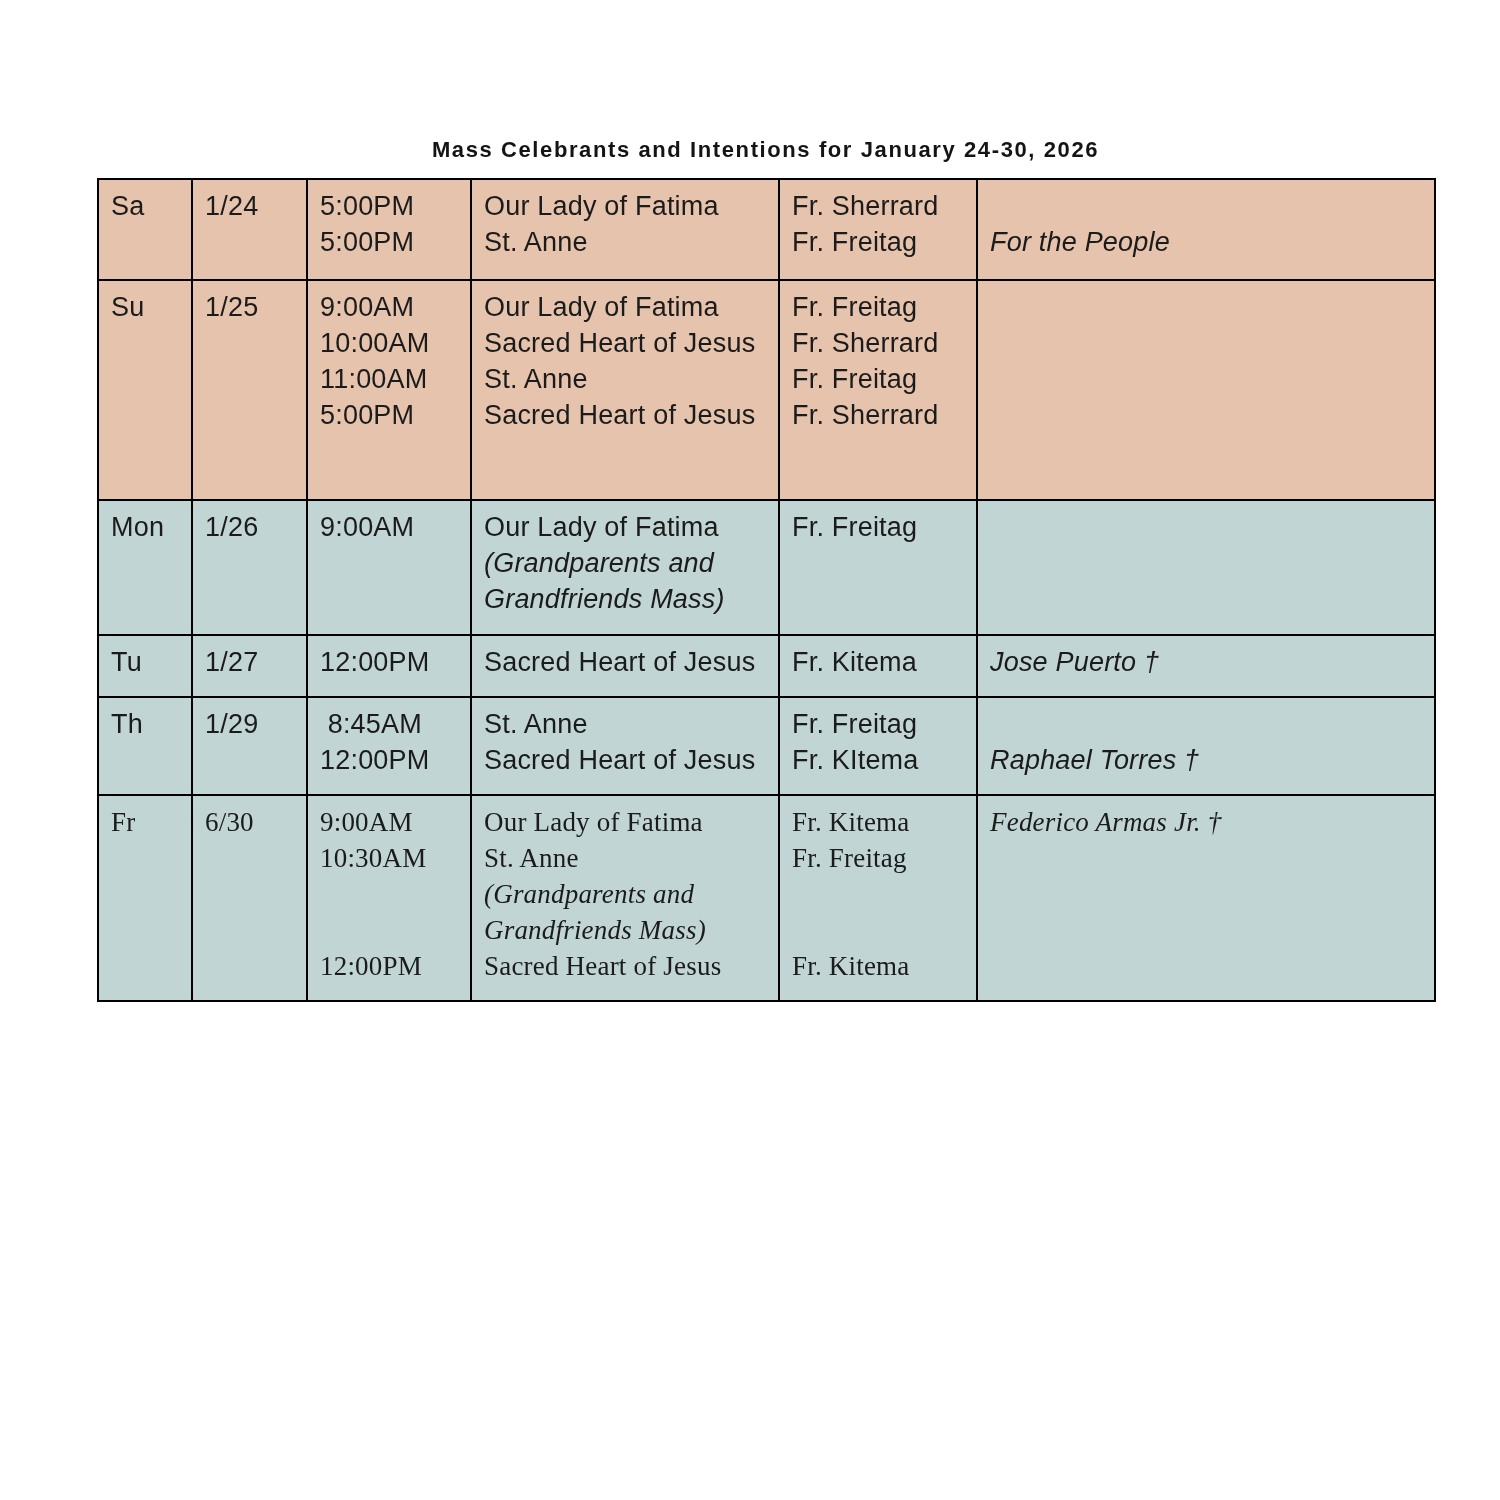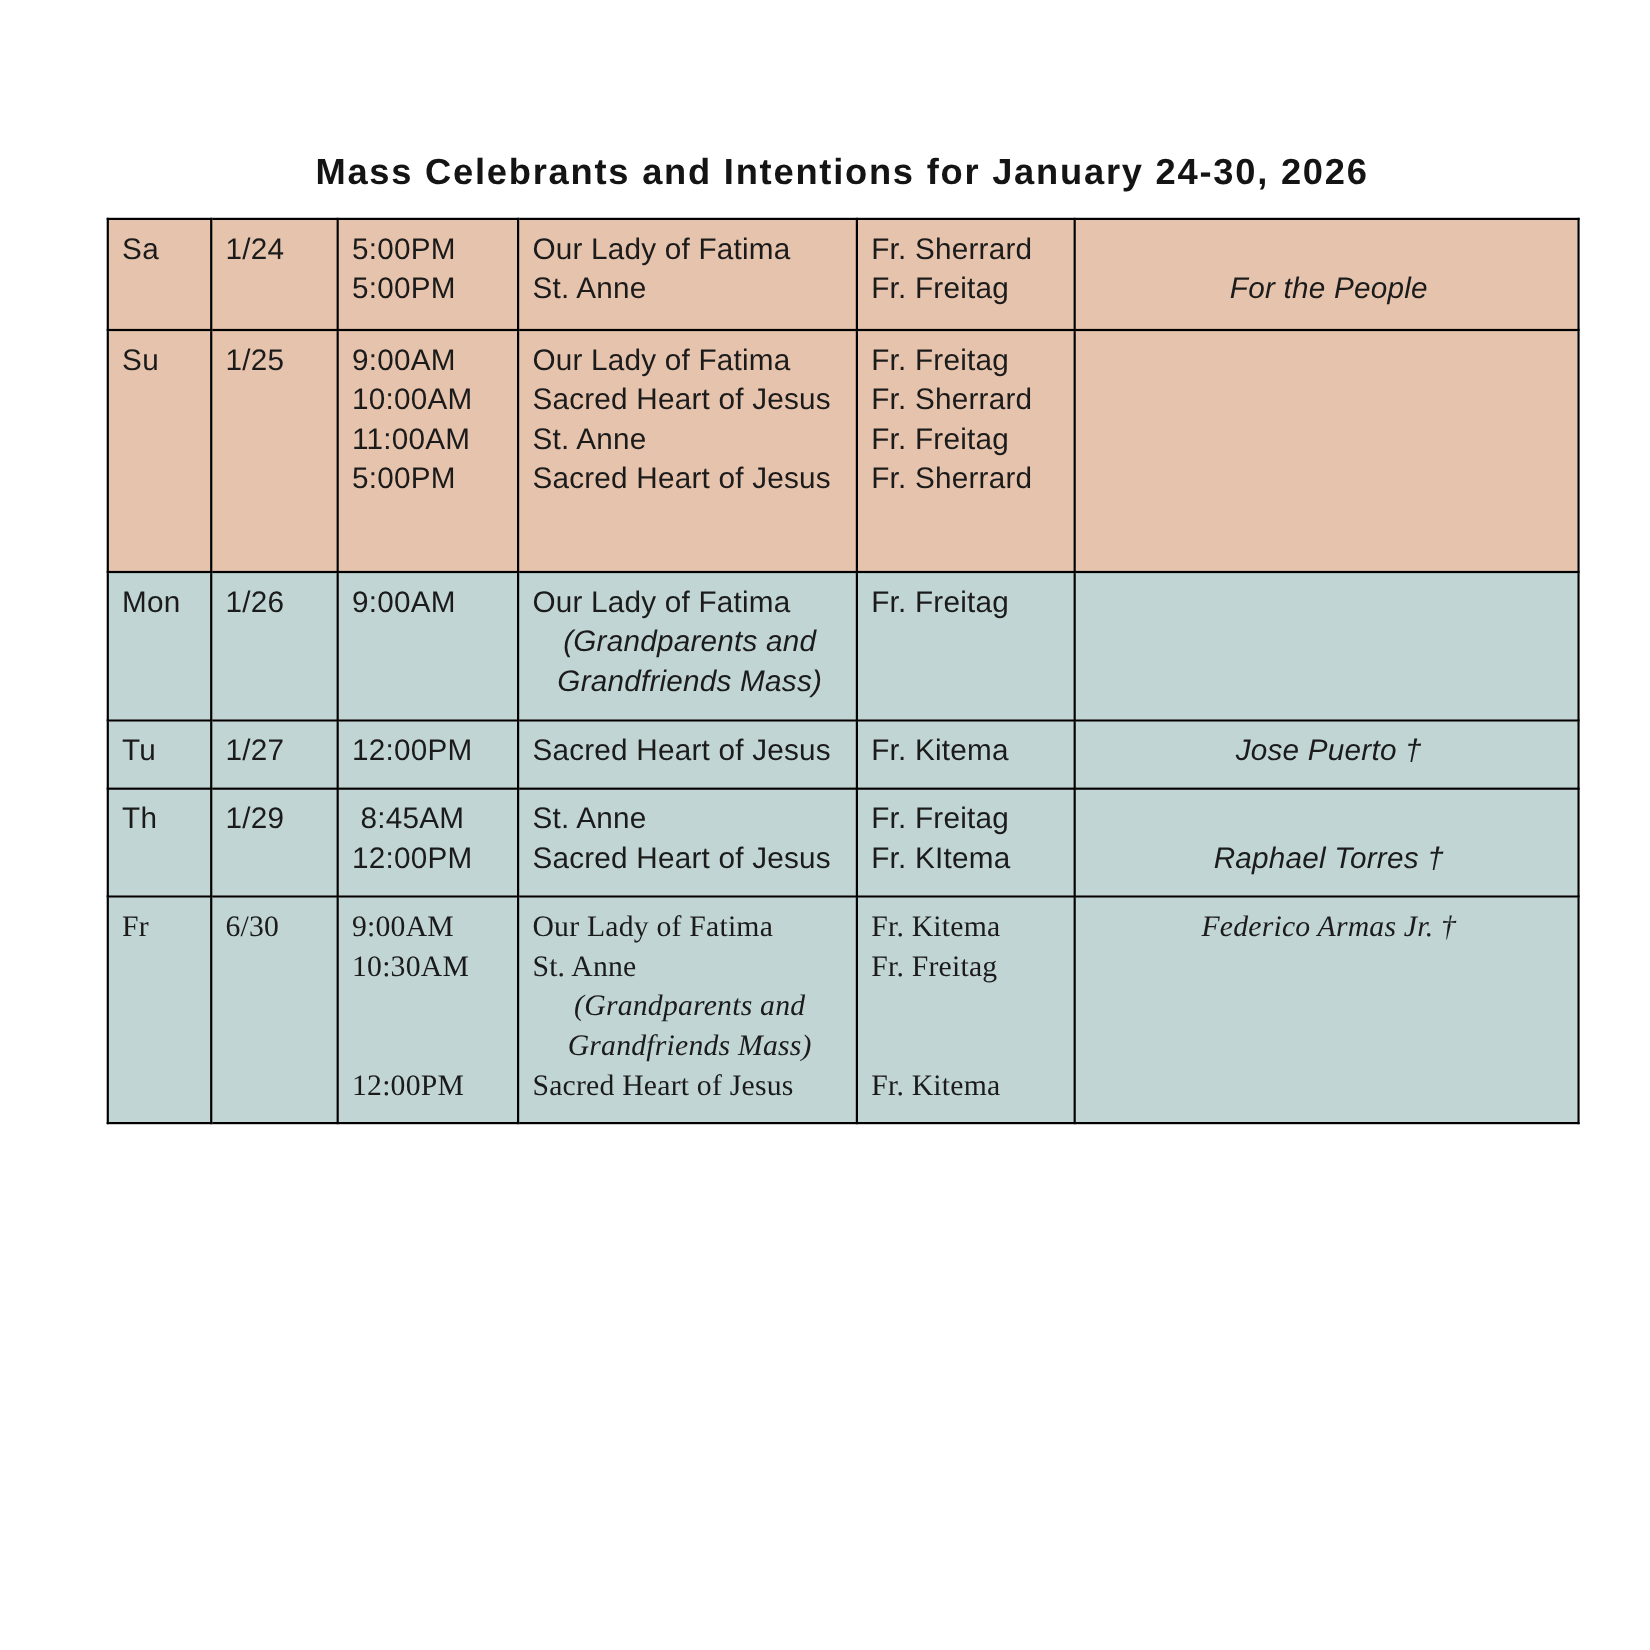--- a/index.html
+++ b/index.html
@@ -14,28 +14,28 @@
     width:1500px;height:1500px;
     background:#ffffff;
     font-family:"Liberation Sans", sans-serif;
     color:var(--text-color);
   }
   .page{position:relative;width:1500px;height:1500px;overflow:hidden;}
   .page-title{
     position:absolute;
     top:137px;left:97px;width:1337px;
     text-align:center;
-    font-size:33px;
+    font-size:22px;
     font-weight:700;
     letter-spacing:1.6px;
     color:#141414;
   }
   table.schedule{
     position:absolute;
-    top:198px;left:97px;
+    top:178px;left:97px;
     width:1337px;
     border-collapse:collapse;
     table-layout:fixed;
   }
   table.schedule td{
     border:2px solid var(--border-color);
     vertical-align:top;
     padding:8px 8px 16px 12px;
     font-size:27px;
     line-height:36px;
@@ -46,21 +46,21 @@
   tr.weekend td{background:var(--weekend-bg);}
   tr.weekday td{background:var(--weekday-bg);margin-left:15px;}
   tbody tr:nth-child(1){height:101px;}
   tbody tr:nth-child(2){height:220px;}
   tbody tr:nth-child(3){height:135px;}
   tbody tr:nth-child(4){height:53px;}
   tbody tr:nth-child(5){height:68px;}
   tbody tr:nth-child(6){height:99px;font-family:Liberation Serif, serif;}
   tbody tr:nth-child(7){height:205px;font-weight:bold;}
   .line{white-space:pre;min-height:36px;}
-  .italic{font-style:italic;text-align:center;}
+  .italic{font-style:italic;}
   col.c-day{width:94px;}
   col.c-date{width:115px;}
   col.c-time{width:164px;}
   col.c-church{width:308px;}
   col.c-celebrant{width:198px;}
   col.c-intention{width:458px;}
 </style>
 </head>
 <body>
 

